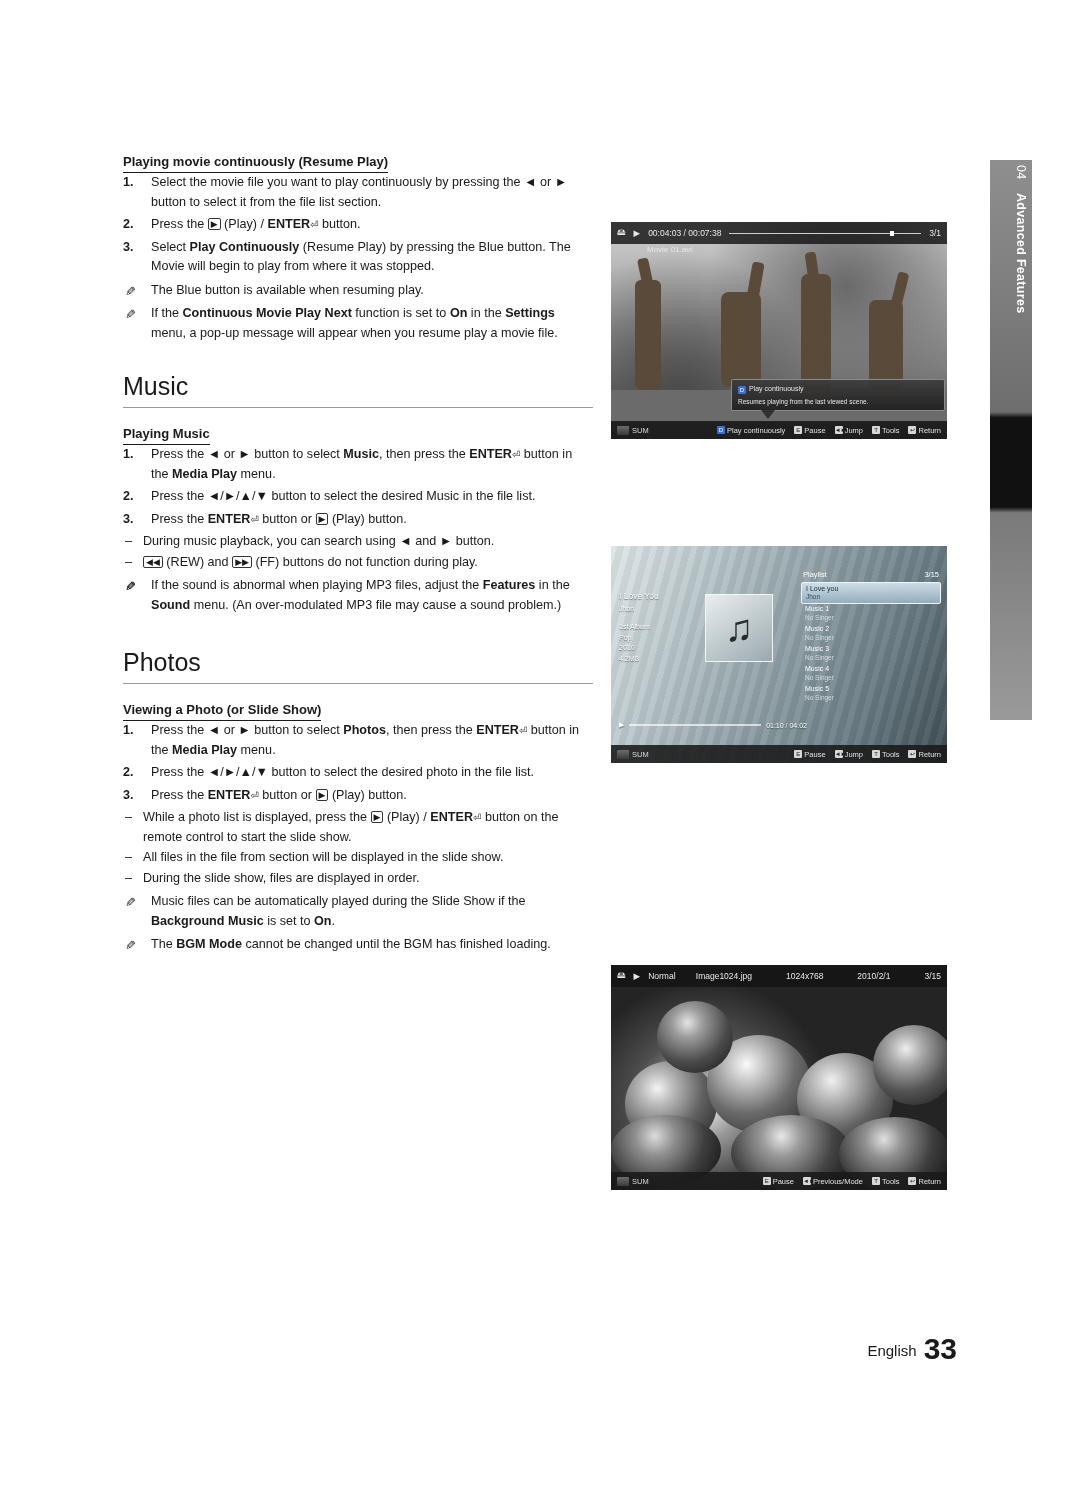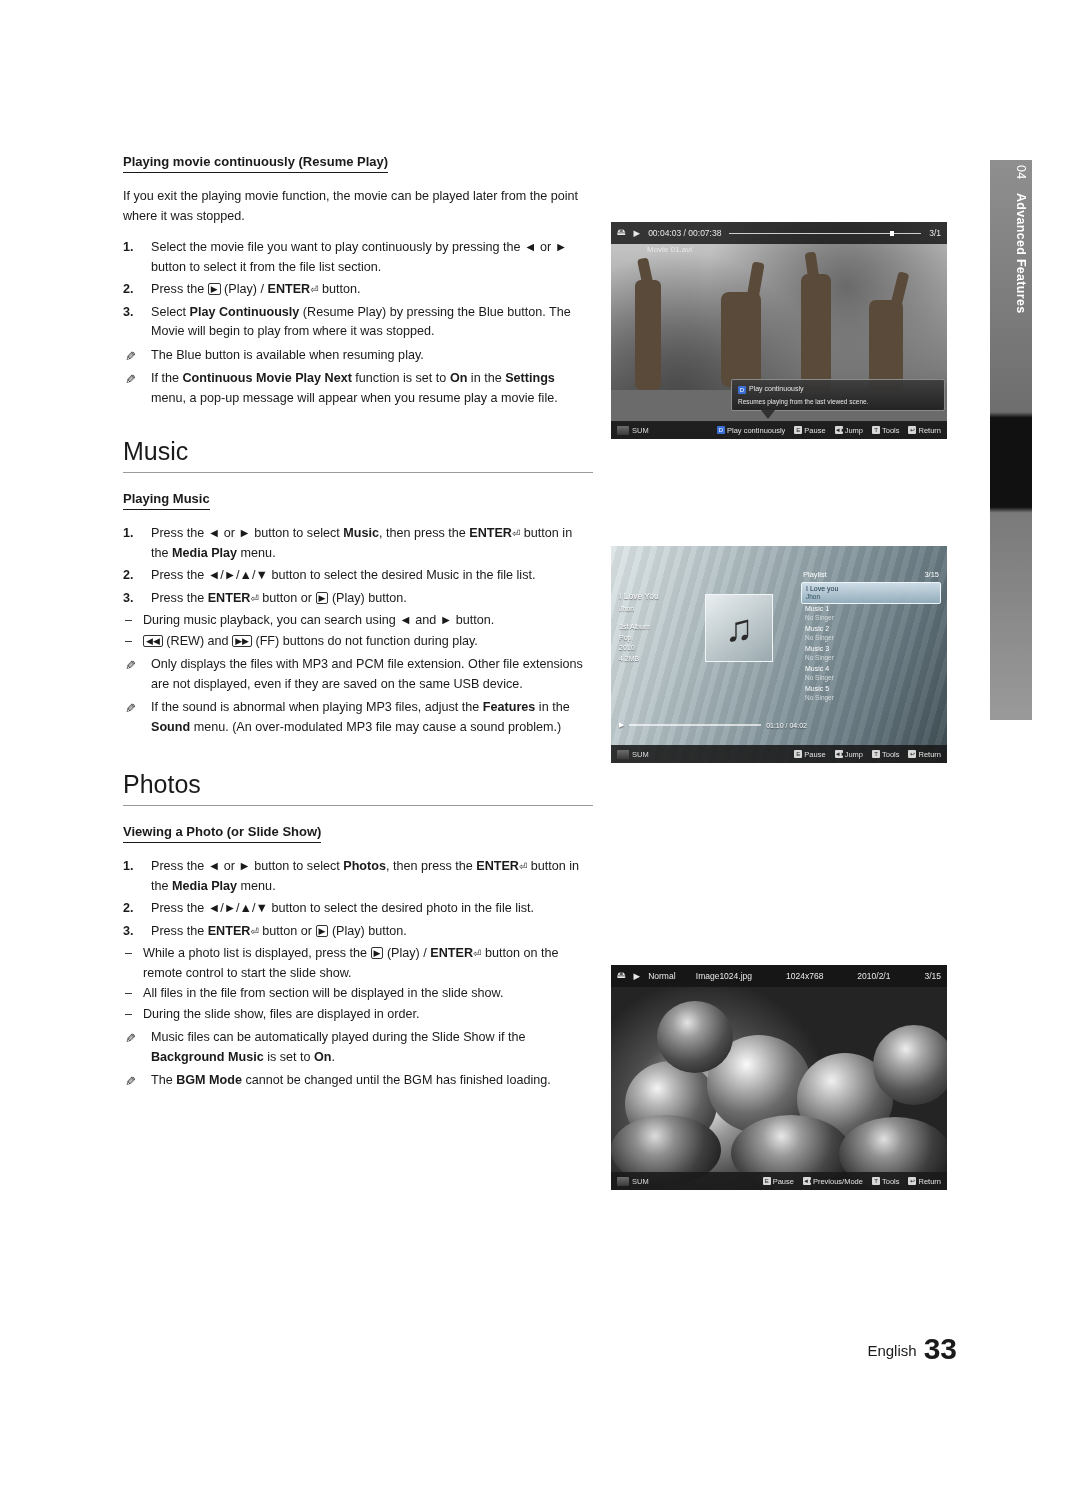--- a/index.html
+++ b/index.html
@@ -53,21 +53,21 @@
   .col-left {
     position: absolute;
     left: 123px;
     top: 152px;
     width: 470px;
   }
 
   h3.section-head {
     font-size: 13px;
     font-weight: bold;
-    margin: 0 0 14px 0;
+    margin: 0 0 0 0;
     border-bottom: 1px solid #1a1a1a;
     padding-bottom: 3px;
     display: inline-block;
   }
   .chapter {
     font-size: 25px;
     font-weight: normal;
     margin: 0;
     padding-bottom: 6px;
     color: #1a1a1a;
@@ -322,21 +322,20 @@
   <div class="side-tab"></div>
   <div class="side-tab-text">
     <span class="side-tab-num">04</span>
     <span class="side-tab-title">Advanced Features</span>
   </div>
 
   <div class="col-left">
 
     
     <h3 class="section-head">Playing movie continuously (Resume Play)</h3>
-    <p class="intro">If you exit the playing movie function, the movie can be played later from the point where it was stopped.</p>
 
     <ol class="steps">
       <li>
         <span class="num">1.</span>
         Select the movie file you want to play continuously by pressing the ◄ or ► button to select it from the file list section.
       </li>
       <li>
         <span class="num">2.</span>
         Press the <span class="key">▶</span> (Play) / <b>ENTER</b><span class="ent">⏎</span> button.
       </li>
@@ -379,21 +378,20 @@
 
     <ul class="dash">
       <li><span class="dash-mark">–</span>
         During music playback, you can search using ◄ and ► button.</li>
       <li><span class="dash-mark">–</span>
         <span class="key">◀◀</span> (REW) and <span class="key">▶▶</span> (FF) buttons do not function during play.</li>
     </ul>
 
     <div class="note">
       <span class="pencil">✎</span>
-      <span>Only displays the files with MP3 and PCM file extension. Other file extensions are not displayed, even if they are saved on the same USB device.</span>
     </div>
     <div class="note">
       <span class="pencil">✎</span>
       If the sound is abnormal when playing MP3 files, adjust the <b>Features</b> in the <b>Sound</b> menu. (An over-modulated MP3 file may cause a sound problem.)
     </div>
 
     
     <div style="height:30px"></div>
     <div class="chapter">Photos</div>
     <hr class="chapter-rule">

